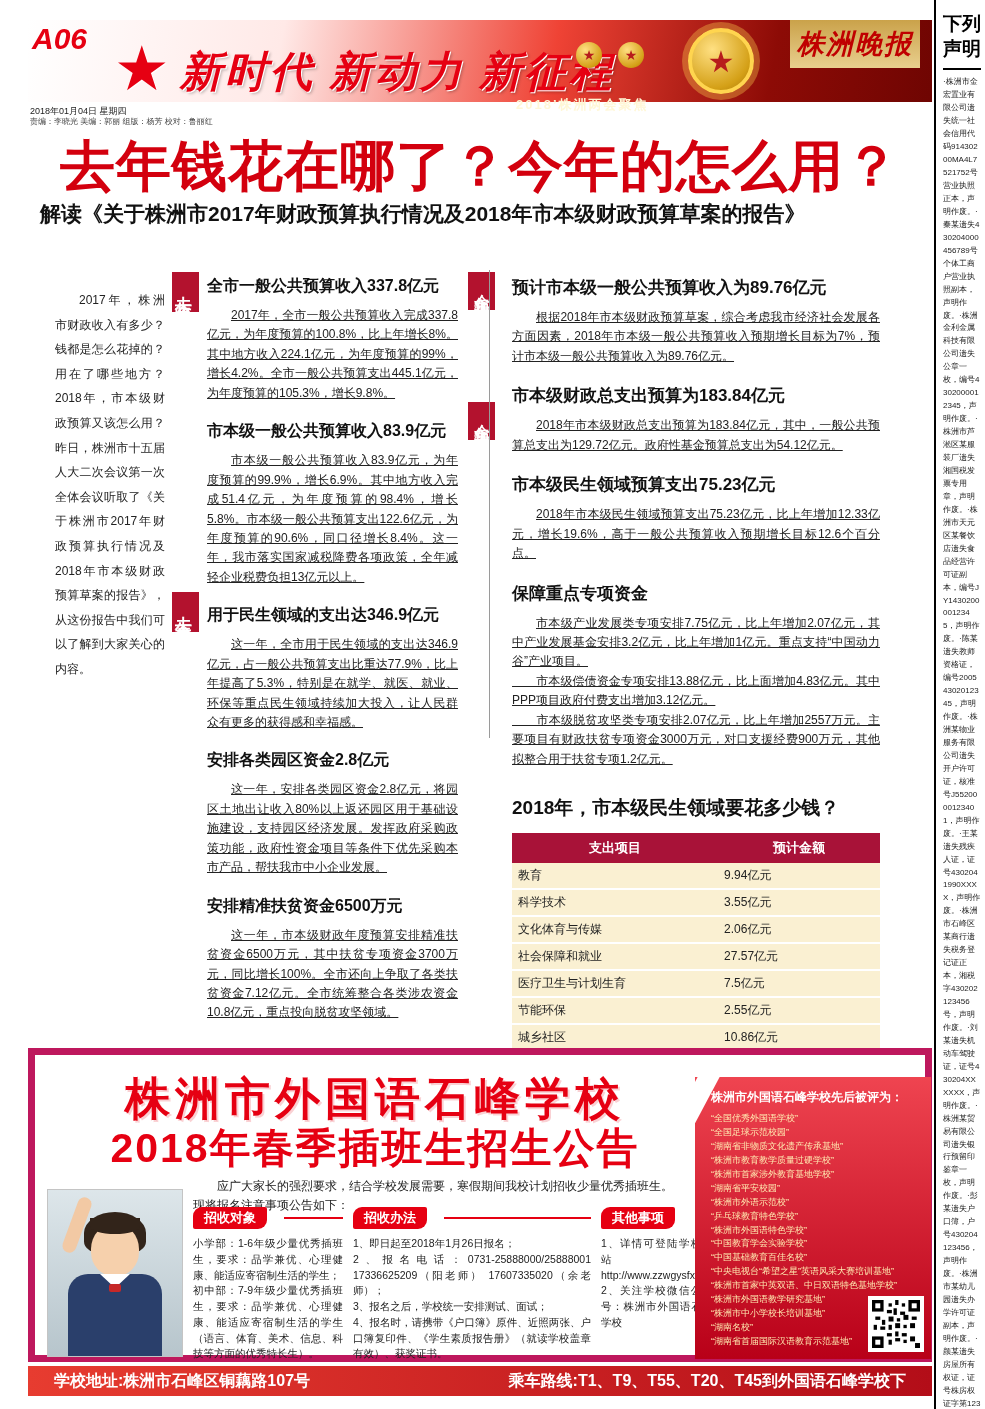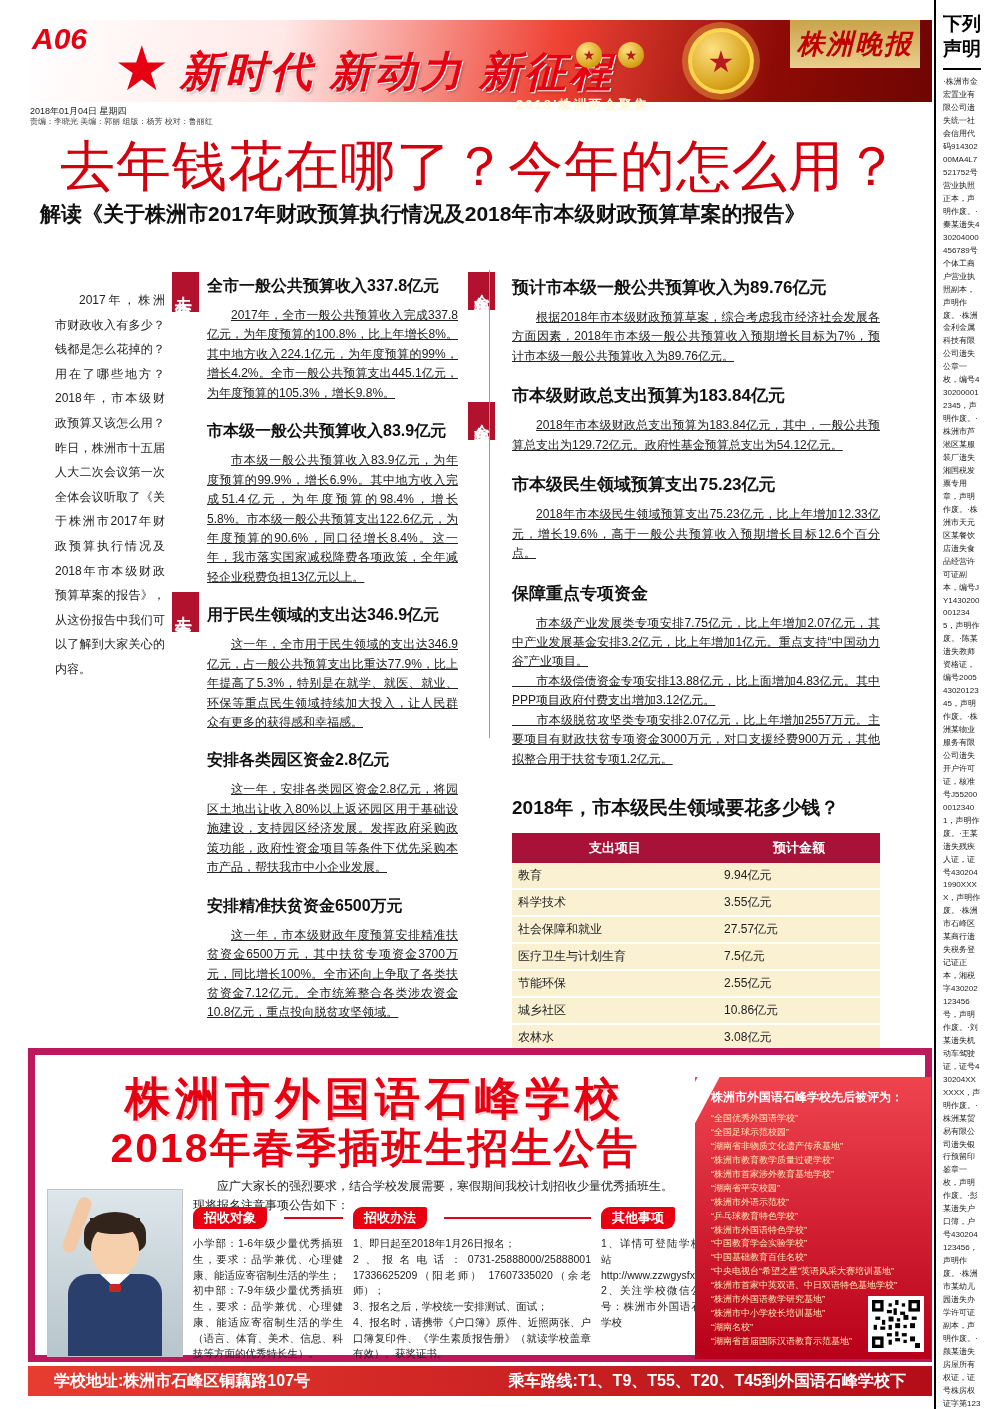--- a/index.html
+++ b/index.html
@@ -23,21 +23,21 @@
   .masthead { position:absolute; left:790px; top:20px; width:130px; height:48px; z-index:3;
               background:linear-gradient(180deg,#caa24a,#e9cf8e); display:flex; align-items:center; justify-content:center;
               font-size:27px; font-weight:900; font-style:italic; color:#c00000; letter-spacing:2px; }
 
   
   .dateline { position:absolute; left:30px; top:105px; font-size:9px; line-height:1.35; color:#222; }
   .dateline .staff { font-size:8px; color:#444; }
 
   
   .headline { position:absolute; left:40px; top:130px; width:880px; text-align:center;
-              font-size:55px; font-weight:400; color:#d3000e; letter-spacing:1px; white-space:nowrap; }
+              font-size:55px; font-weight:700; color:#d3000e; letter-spacing:1px; white-space:nowrap; }
   .subheadline { position:absolute; left:40px; top:200px; width:880px; text-align:left;
                  font-size:21px; font-weight:bold; color:#111; }
 
   
   .intro { position:absolute; left:55px; top:288px; width:110px; font-size:12px; line-height:2.05;
            text-align:justify; text-indent:2em; color:#222; }
   .vlabel { position:absolute; width:27px; background:#b3122e; color:#fff; font-weight:bold;
             writing-mode:vertical-rl; text-orientation:upright; text-align:center; padding:10px 4px;
             letter-spacing:5px; font-size:17px; }
   .v1 { left:172px; top:272px; }
@@ -180,20 +180,24 @@
         </tr>
       </thead>
       <tbody>
         <tr>
             <td class="c-item">教育</td>
             <td class="c-amt">9.94亿元</td>
           </tr>
         <tr>
             <td class="c-item">科学技术</td>
             <td class="c-amt">3.55亿元</td>
+          </tr>
+        <tr>
+            <td class="c-item">文化体育与传媒</td>
+            <td class="c-amt">2.06亿元</td>
           </tr>
         <tr>
             <td class="c-item">社会保障和就业</td>
             <td class="c-amt">27.57亿元</td>
           </tr>
         <tr>
             <td class="c-item">医疗卫生与计划生育</td>
             <td class="c-amt">7.5亿元</td>
           </tr>
         <tr>

